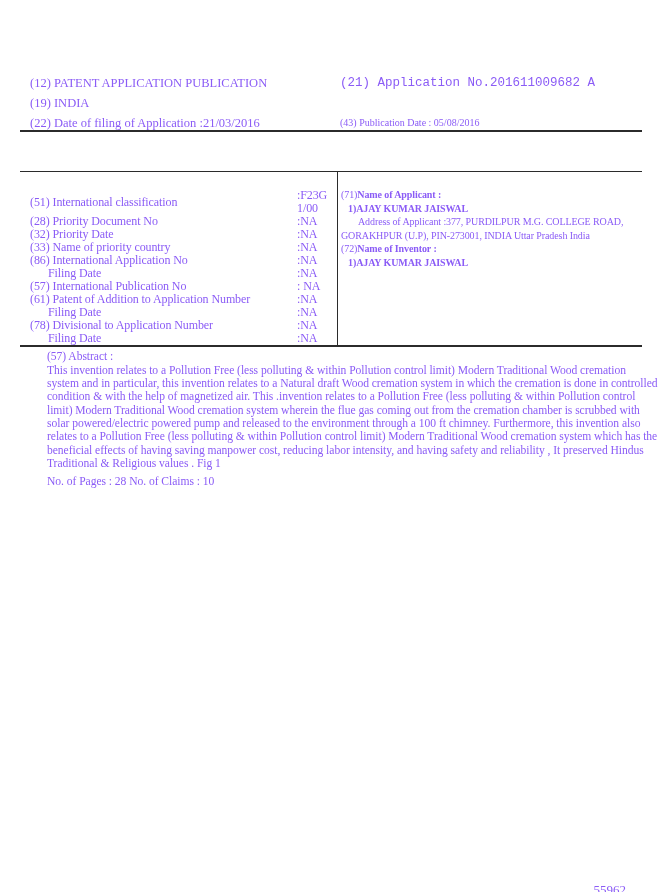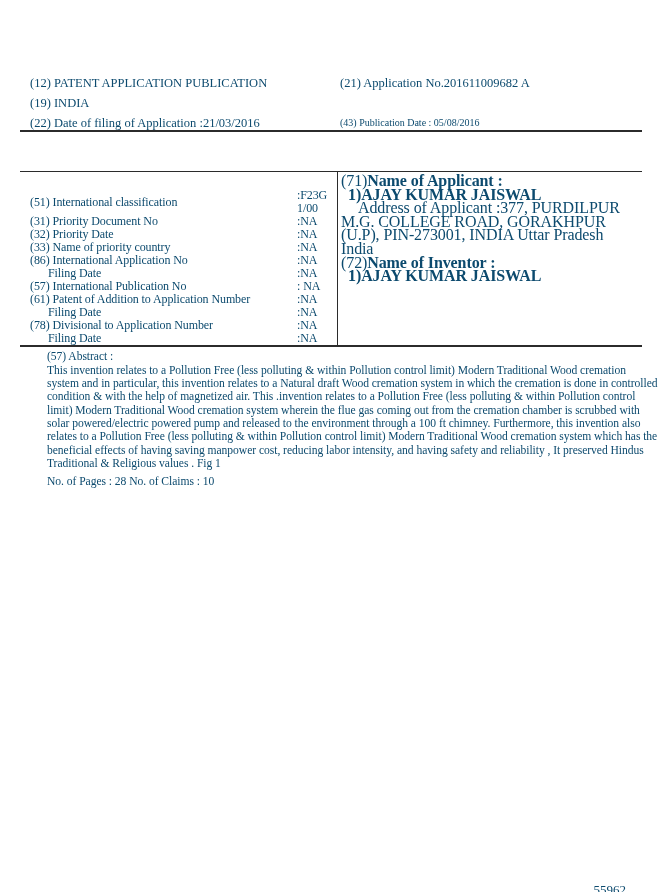--- a/index.html
+++ b/index.html
@@ -1,50 +1,50 @@
 <!DOCTYPE html>
 <html><head>
 <meta charset="utf-8">
 <style>
   * { margin:0; padding:0; box-sizing:border-box; }
   html,body { background:#ffffff; }
   .page {
     position:relative;
     width:660px; height:892px;
     background:#ffffff;
-    color:#0c4a6e;
+    color:#8b5cf6;
     font-family:"Liberation Serif", serif;
     overflow:hidden;
   }
   
   .hdr-left { position:absolute; left:30px; top:73px; font-size:12.5px; }
   .hdr-left > div { height:20px; line-height:20px; }
-  .hdr-field-21 { position:absolute; left:340px; top:73px; height:20px; line-height:20px; font-size:12.5px; }
+  .hdr-field-21 { position:absolute; left:340px; top:73px; height:20px; line-height:20px; font-size:12.5px;font-family:Liberation Mono, monospace; }
   .hdr-field-43 { position:absolute; left:340px; top:113px; height:20px; line-height:20px; font-size:10px; }
   
   .rule { position:absolute; left:20px; width:622px; background:#2b2b2b; }
   .rule-1 { top:130px; height:2px; }
   .rule-2 { top:171px; height:1px; }
   .rule-3 { top:345px; height:2px; }
   
   .title-section {
     position:absolute; left:30px; top:139px; width:604px;
     font-size:12px; line-height:14.5px; letter-spacing:-0.15px;
   }
   
   .bib-table { position:absolute; left:0; top:172px; width:660px; height:173px; }
   .bib-divider { position:absolute; left:337px; top:0; width:1px; height:173px; background:#2b2b2b; }
   .bib-left { position:absolute; left:30px; top:17px; width:307px; font-size:12px; letter-spacing:-0.1px; }
   .bib-row { display:flex; align-items:center; }
   .bib-label { flex:1; line-height:13px; padding-right:2px; }
   .bib-value { width:40px; line-height:13px; }
   .row-indent .bib-label { padding-left:18px; }
   .bib-right {
-    position:absolute; left:341px; top:2px; width:298px;
-    font-size:16px; line-height:13.6px; letter-spacing:-0.1px;
+    position:absolute; left:341px; top:16px; width:298px;
+    font-size:10px; line-height:13.6px; letter-spacing:-0.1px;
   }
   .party-heading b { font-weight:bold; }
   .party-name { font-weight:bold; padding-left:7px; }
   .party-address { text-indent:17px; }
   
   .abstract-section {
     position:absolute; left:30px; top:350px; width:611px;
     font-size:11.6px; line-height:13.3px; letter-spacing:-0.05px;margin-left:17px;
   }
   .abstract-label { margin-bottom:0.5px; }
@@ -73,21 +73,21 @@
 
   <div class="bib-table">
     <div class="bib-divider"></div>
 
     <div class="bib-left">
       <div class="bib-row">
         <div class="bib-label">(51) International classification</div>
         <div class="bib-value">:F23G 1/00</div>
       </div>
       <div class="bib-row">
-        <div class="bib-label">(31) Priority Document No</div>
+        <div class="bib-label">(28) Priority Document No</div>
         <div class="bib-value">:NA</div>
       </div>
       <div class="bib-row">
         <div class="bib-label">(32) Priority Date</div>
         <div class="bib-value">:NA</div>
       </div>
       <div class="bib-row">
         <div class="bib-label">(33) Name of priority country</div>
         <div class="bib-value">:NA</div>
       </div>

